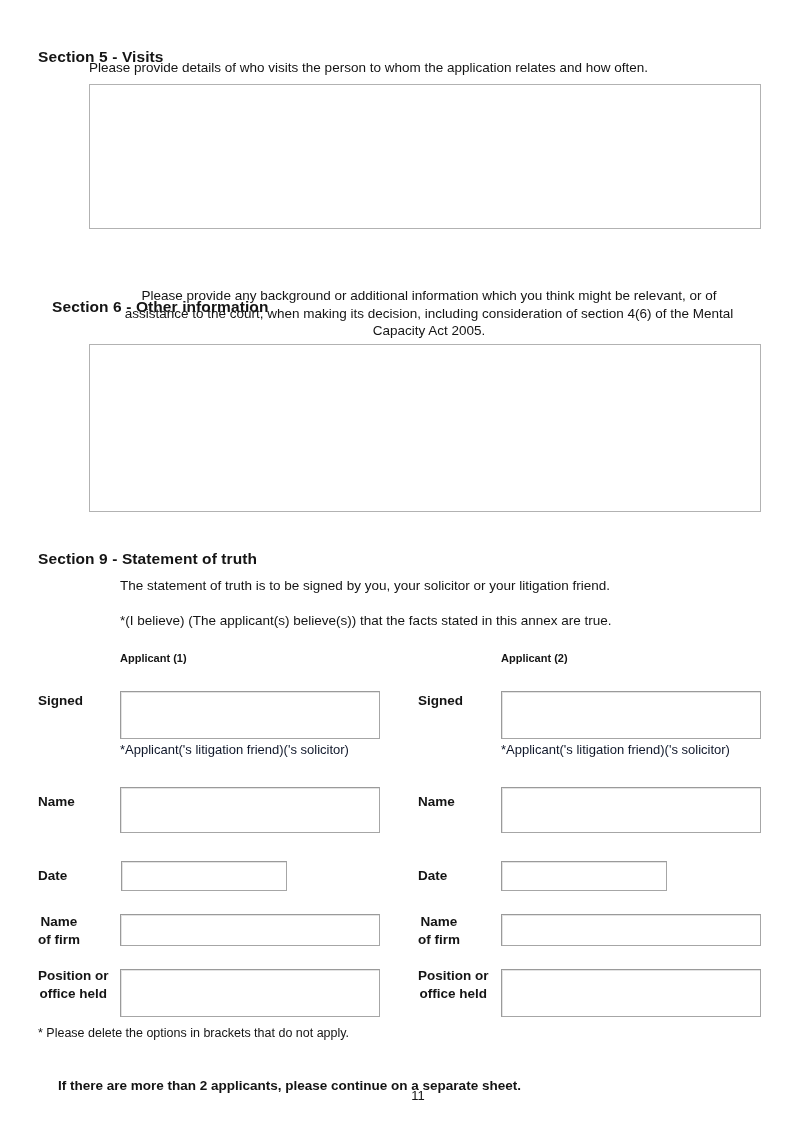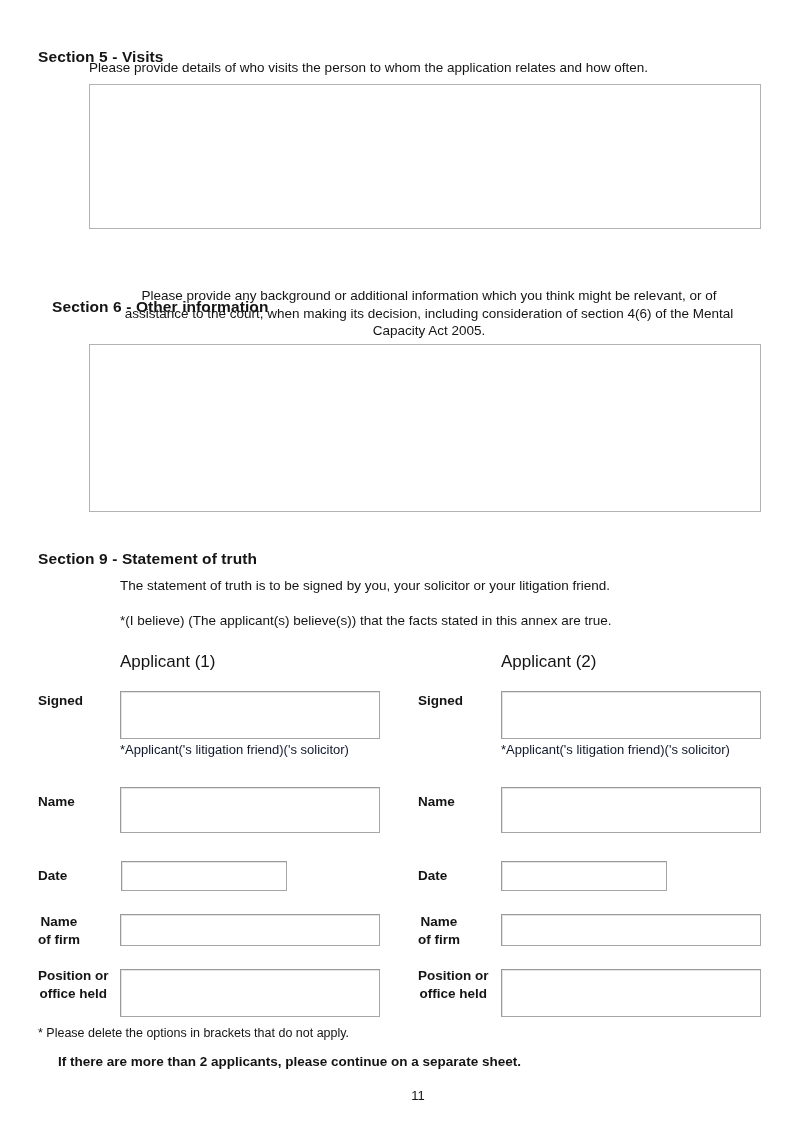--- a/index.html
+++ b/index.html
@@ -32,22 +32,22 @@
     border-top-color: #9a9a9a;
     border-left-color: #9a9a9a;
     box-shadow: inset 1px 1px 0 #e3e3e3;
   }
   .field-label {
     font-size: 13.5px;
     font-weight: bold;
     line-height: 17.5px;
   }
   .col-header {
-    font-size: 17px;
-    font-weight: normal;
+    font-size: 11px;
+    font-weight: bold;
   }
   .caption {
     font-size: 13px;
     color: #0f172a;
   }
   .footnote {
     font-size: 12.5px;
   }
   .continue-note {
     font-size: 13.5px;
@@ -105,15 +105,15 @@
 <div class="abs field-box body-text" style="left:501px; top:914px; width:260px; height:32px; padding:3px 5px;"></div>
 
 <div class="abs field-label preline" style="left:38px; top:967px;">Position or
 office held</div>
 <div class="abs field-box body-text" style="left:120px; top:969px; width:260px; height:48px; padding:3px 5px;"></div>
 <div class="abs field-label preline" style="left:418px; top:967px;">Position or
 office held</div>
 <div class="abs field-box body-text" style="left:501px; top:969px; width:260px; height:48px; padding:3px 5px;"></div>
 
 <div class="abs footnote" style="left:38px; top:1026px;">* Please delete the options in brackets that do not apply.</div>
-<div class="abs continue-note" style="left:38px; top:1054px;padding-left:20px;">If there are more than 2 applicants, please continue on a separate sheet.</div>
+<div class="abs continue-note" style="left:38px; top:1078px;padding-left:20px;">If there are more than 2 applicants, please continue on a separate sheet.</div>
 
 <div class="abs page-num" style="left:0px; top:1088px;margin-left:18px;">11</div>
 
 </body></html>

